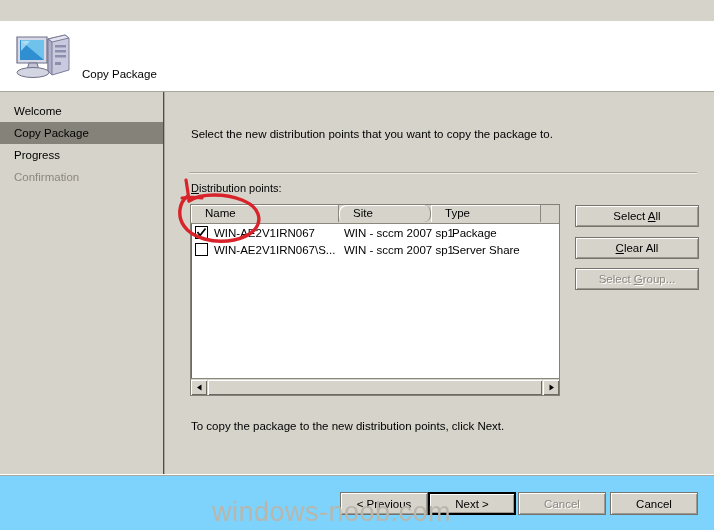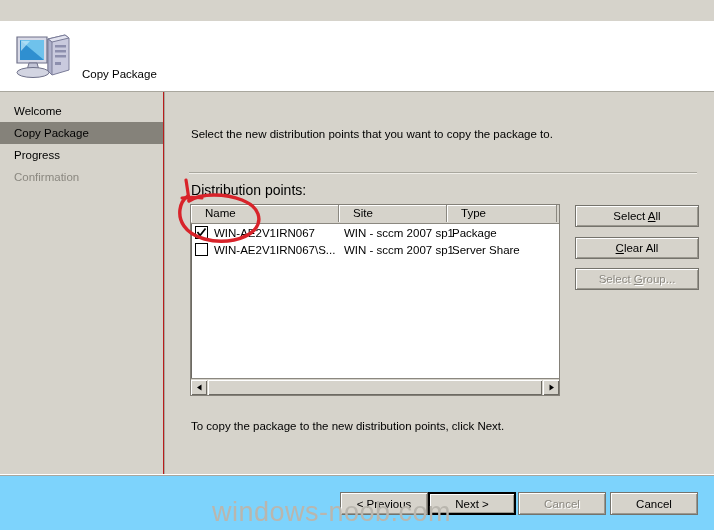--- a/index.html
+++ b/index.html
@@ -111,21 +111,21 @@
   #divider {
     position: absolute;
     left: 24px; top: 80px;
     width: 508px; height: 1px;
     background: #a9a79e;
     border-bottom: 1px solid #f0eee9;
   }
   #dp-label {
     position: absolute;
     left: 26px; top: 90px;
-    font-size: 14px;
+    font-size: 11px;
   }
   #dp-label u { text-decoration: underline; }
 
   
   #listview {
     position: absolute;
     left: 25px; top: 112px;
     width: 368px; height: 190px;
     background: #ffffff;
     border: 1px solid #848078;
@@ -145,21 +145,21 @@
     font-size: 11.5px;
     color: #000000;
     background: #d6d3cb;
     border-right: 1px solid #8b8880;
     box-shadow: inset 1px 1px 0 #ffffff;
     box-sizing: border-box;
     white-space: nowrap;
     cursor: pointer;
   }
   .col-name { width: 148px; }
-  .col-site { width: 108px; }
+  .col-site { width: 92px; border-radius: 7px; }
   .col-type { width: 110px; }
   .list-row {
     display: flex;
     align-items: center;
     height: 17px;
     font-size: 11.5px;
     white-space: nowrap;
     cursor: default;
   }
   .cell-name { width: 148px; display: flex; align-items: center; padding-left: 4px; box-sizing: border-box; }

